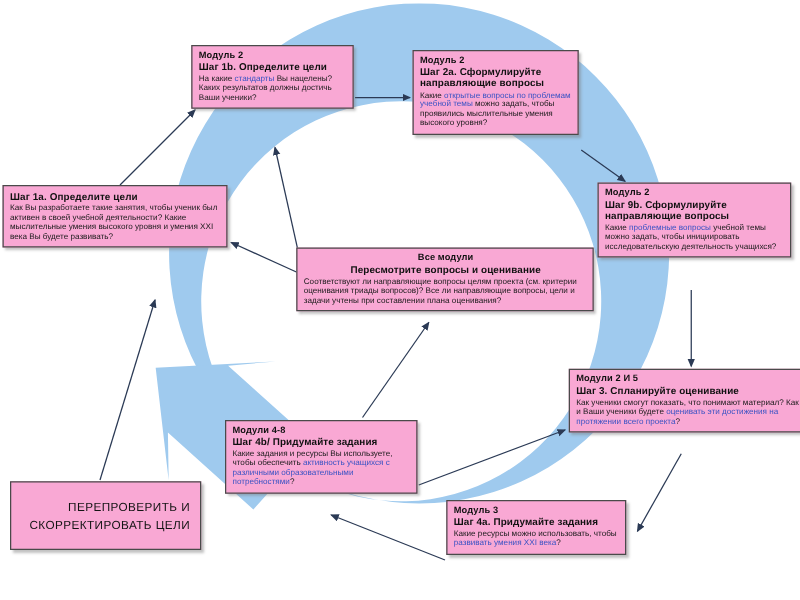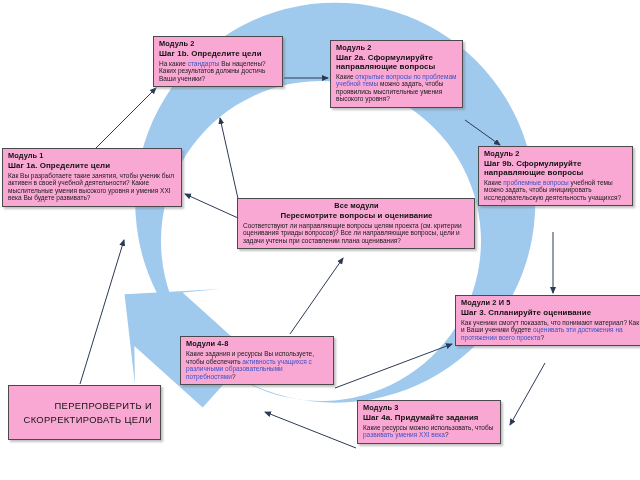--- a/index.html
+++ b/index.html
@@ -75,21 +75,20 @@
       <line x1="356" y1="448" x2="265" y2="412"></line>
       <line x1="335" y1="388" x2="452" y2="344"></line>
       <line x1="245" y1="230" x2="220" y2="118"></line>
       <line x1="290" y1="334" x2="343" y2="258"></line>
       <line x1="238" y1="218" x2="185" y2="194"></line>
       <line x1="80" y1="384" x2="124" y2="240"></line>
     </g>
   </svg>
 
   <div class="node" id="node-m1">
-    <span class="n-mod">Модуль 1</span>
     <span class="n-step">Шаг 1a. Определите цели</span>
     <span class="n-body">Как Вы разработаете такие занятия, чтобы ученик был активен в своей учебной деятельности? Какие мыслительные умения высокого уровня  и умения XXI века Вы будете развивать?</span>
   </div>
 
   <div class="node" id="node-m2-1b">
     <span class="n-mod">Модуль 2</span>
     <span class="n-step">Шаг 1b. Определите цели</span>
     <span class="n-body"><span>На какие </span><span class="hl">стандарты</span><span> Вы нацелены? Каких результатов должны достичь Ваши ученики?</span></span>
   </div>
 
@@ -112,20 +111,21 @@
   </div>
 
   <div class="node" id="node-m25-3">
     <span class="n-mod">Модули 2 И 5</span>
     <span class="n-step">Шаг 3. Спланируйте оценивание</span>
     <span class="n-body"><span>Как ученики смогут показать, что понимают материал? Как Вы и Ваши ученики будете </span><span class="hl">оценивать эти достижения на протяжении всего проекта</span><span>?</span></span>
   </div>
 
   <div class="node" id="node-m48-4b">
     <span class="n-mod">Модули 4-8</span>
+    <span class="n-step">Шаг 4b/ Придумайте задания</span>
     <span class="n-body"><span>Какие задания и ресурсы Вы используете, чтобы обеспечить </span><span class="hl">активность учащихся с различными образовательными потребностями</span><span>?</span></span>
   </div>
 
   <div class="node" id="node-m3-4a">
     <span class="n-mod">Модуль 3</span>
     <span class="n-step">Шаг 4a. Придумайте задания</span>
     <span class="n-body"><span>Какие ресурсы можно использовать, чтобы </span><span class="hl">развивать умения XXI века</span><span>?</span></span>
   </div>
 
   <div class="node" id="node-recheck">

